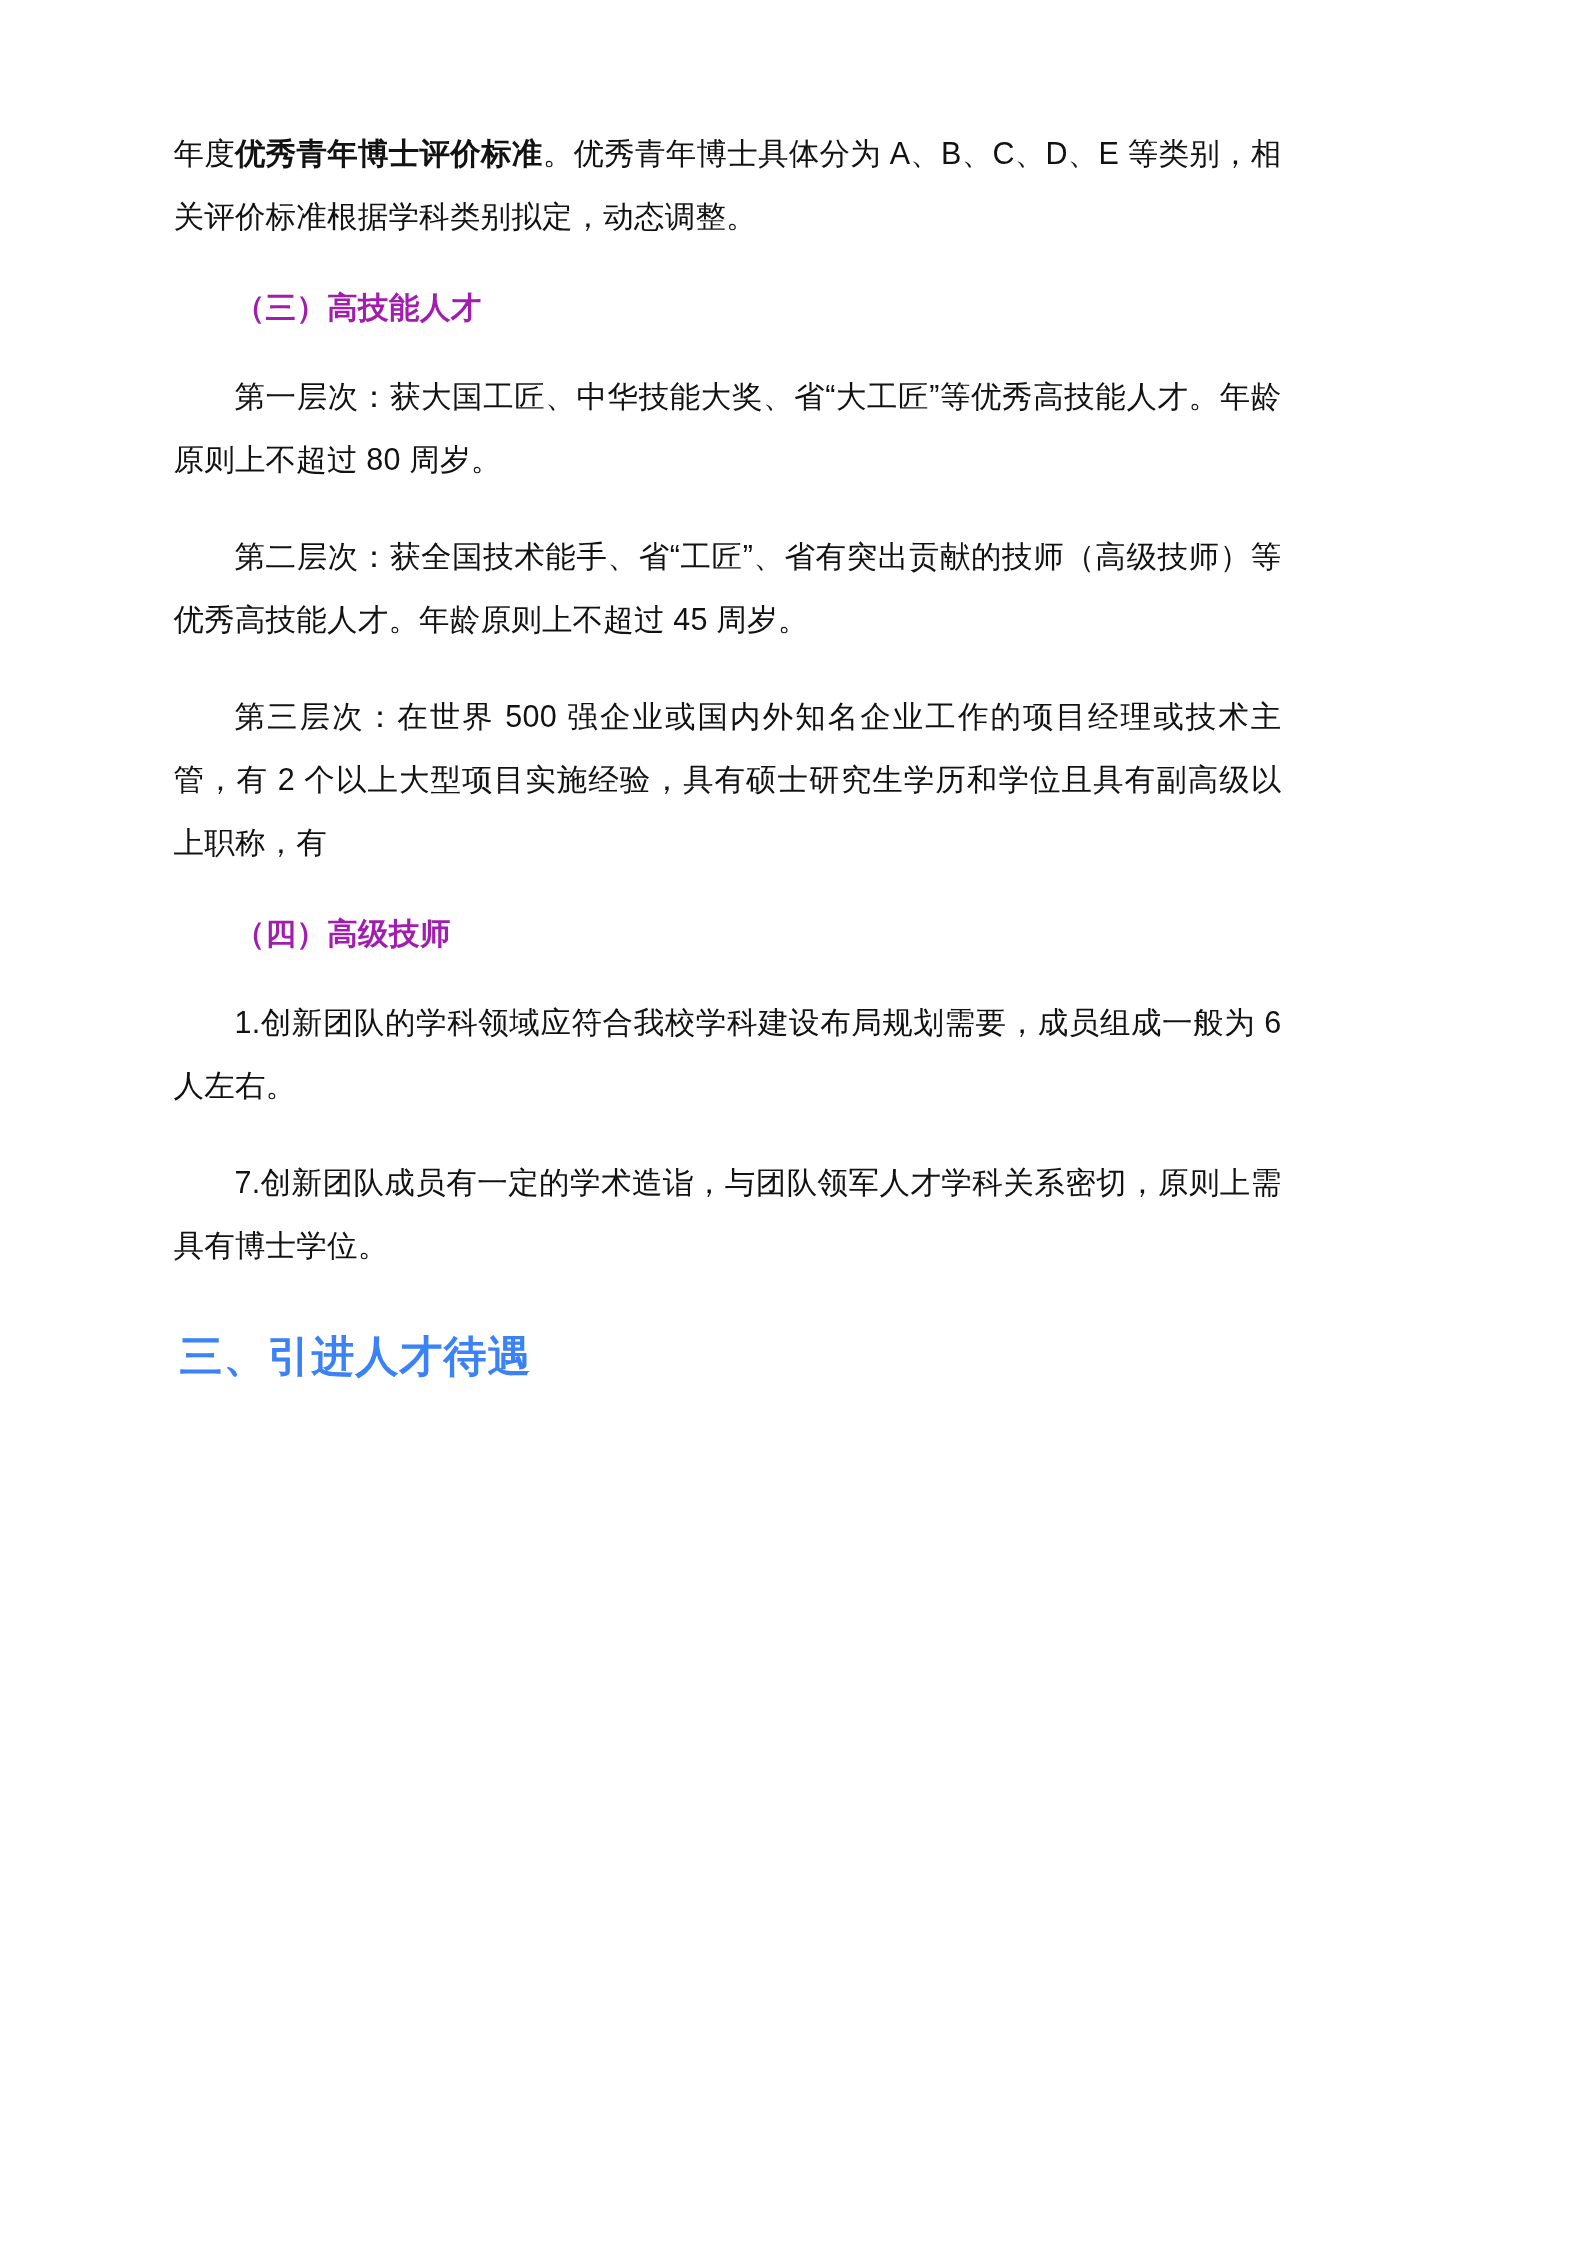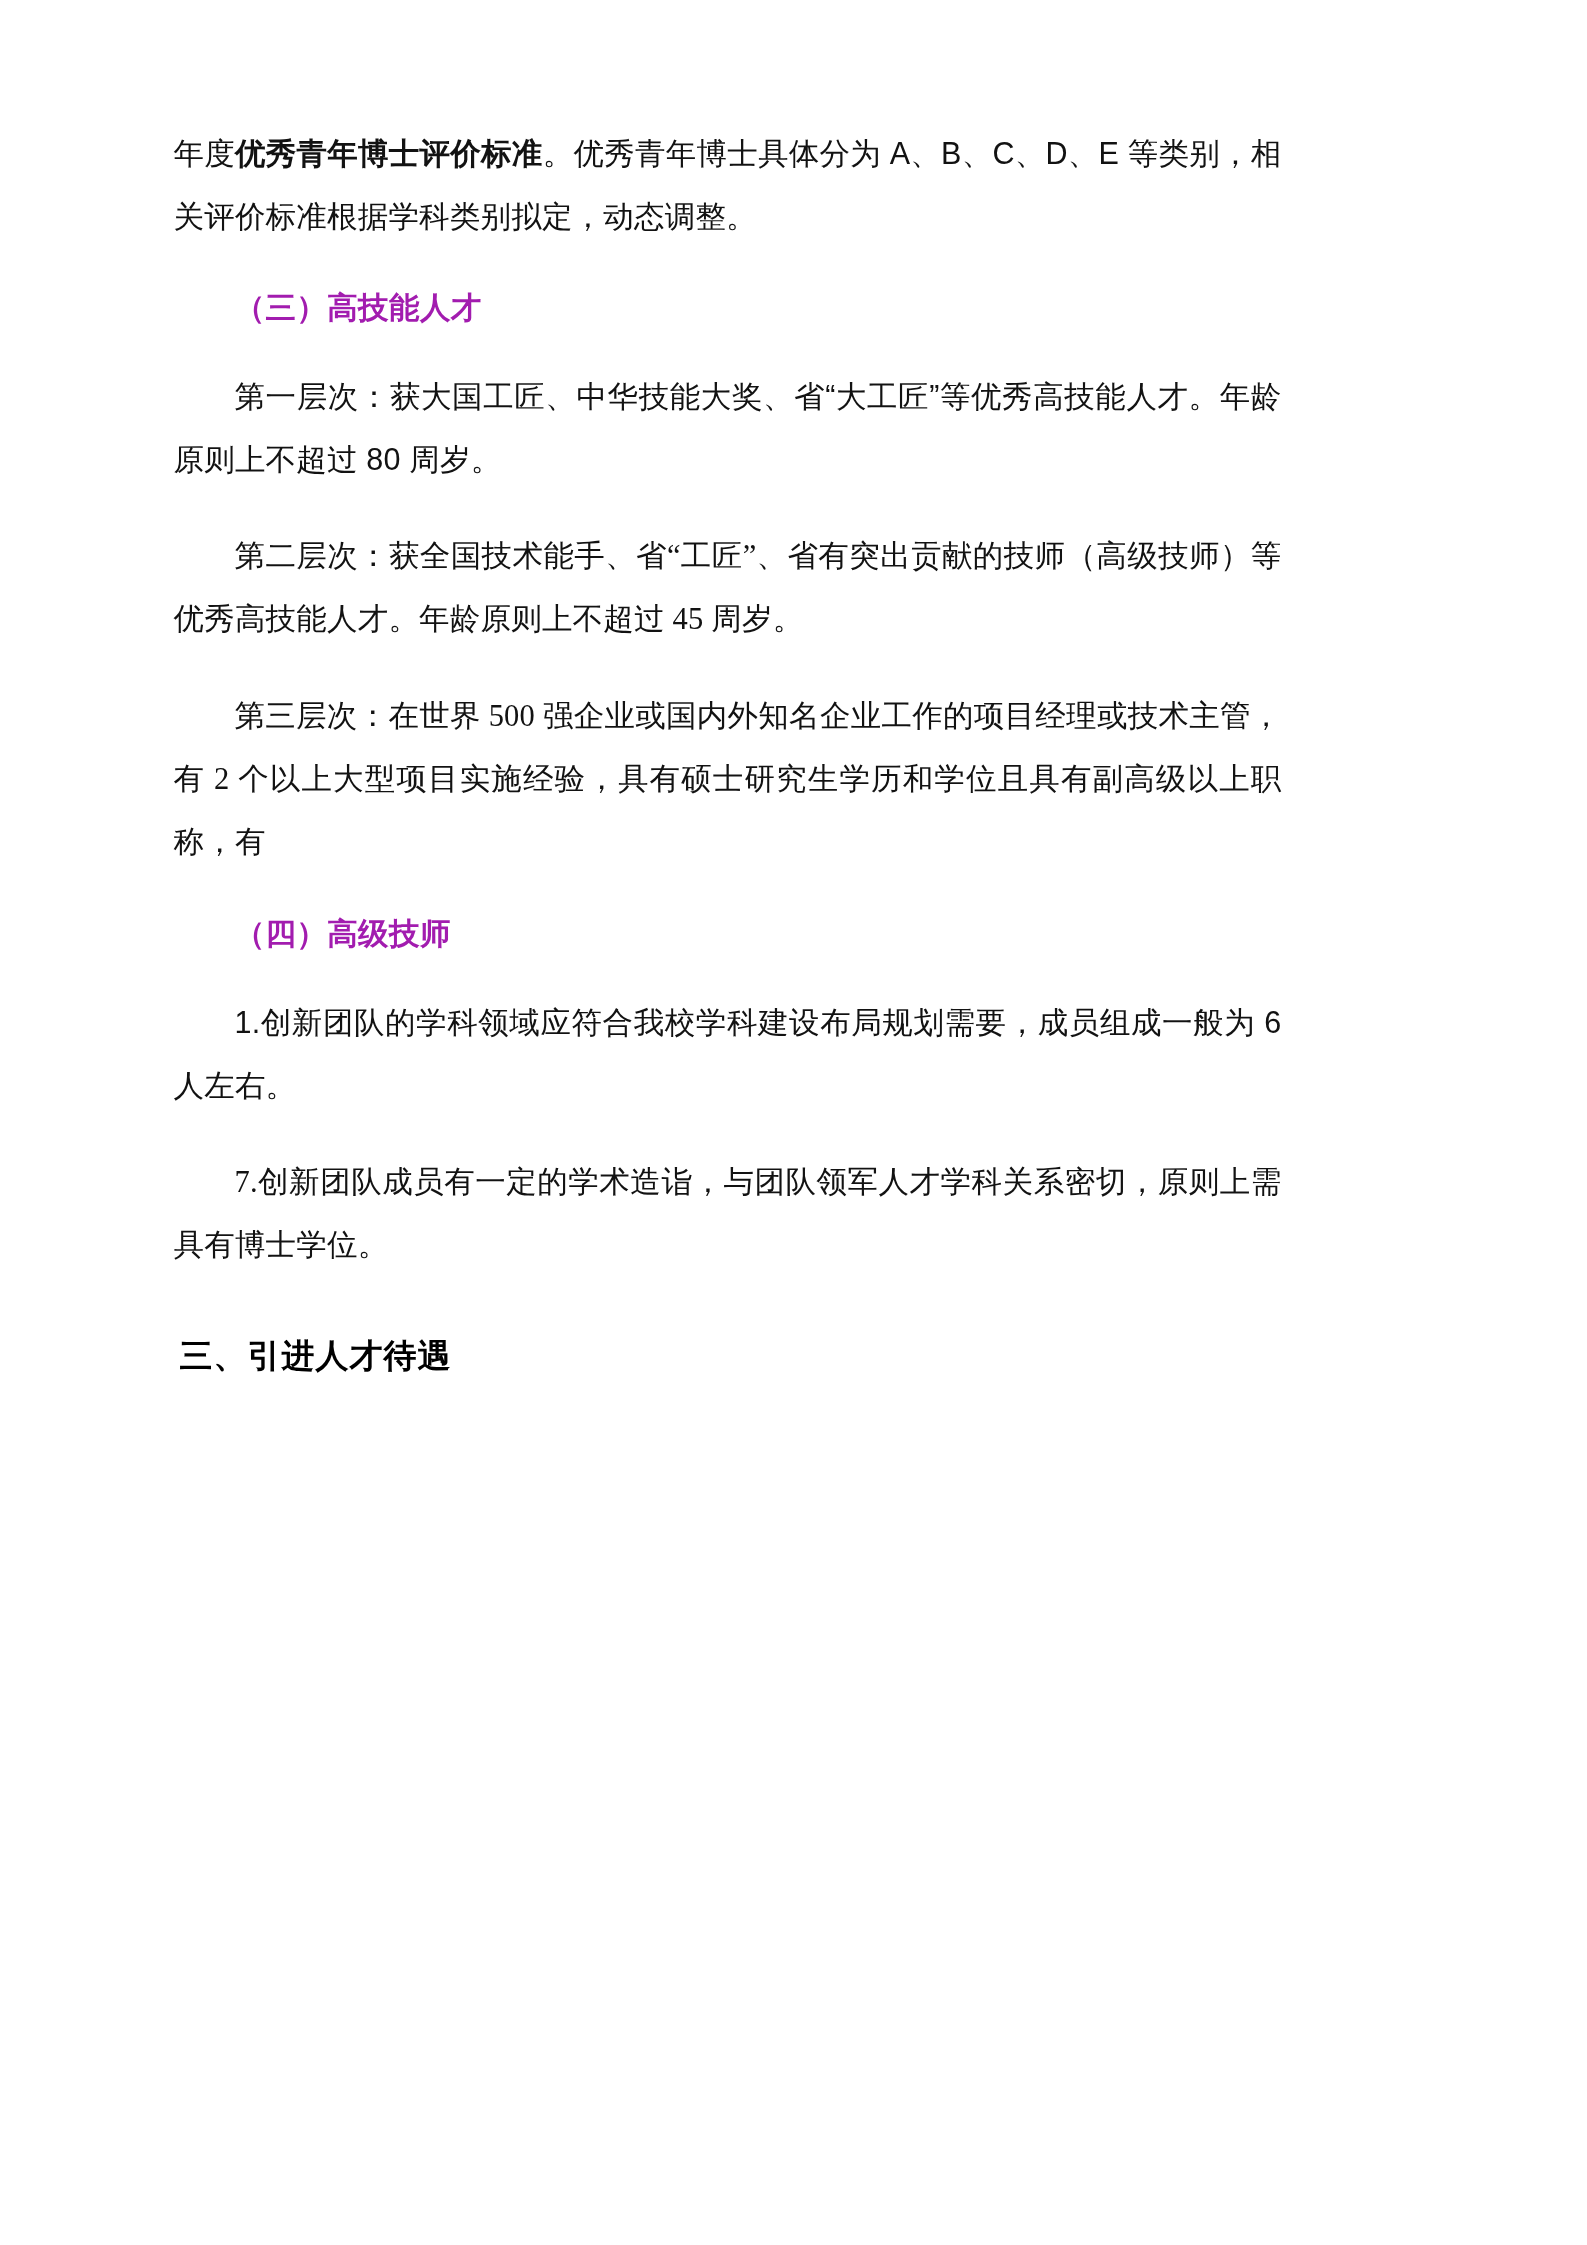--- a/index.html
+++ b/index.html
@@ -55,32 +55,32 @@
     line-height: 63px;
     font-weight: bold;
     text-indent: 61px;
     margin: 28px 0 14px 0;
     letter-spacing: 0.4px;
     color: #a21caf;
   }
 
   
   .mainhead {
-    font-size: 33px;
+    font-size: 43px;
     line-height: 66px;
     font-weight: bold;
     text-indent: 6px;
     letter-spacing: 1px;
     margin: 46px 0 0 0;
-    color: #000000;
+    color: #3b82f6;
   }
 
   
   .gap-sm { margin-top: 26px; }
-  .gap-md { margin-top: 34px; font-family: Liberation Serif, serif; }
+  .gap-md { margin-top: 34px; }
 
   
   .para.loose {
     margin-top: 54px;
   }
 </style>
 </head>
 <body>
 
 <div class="page">

